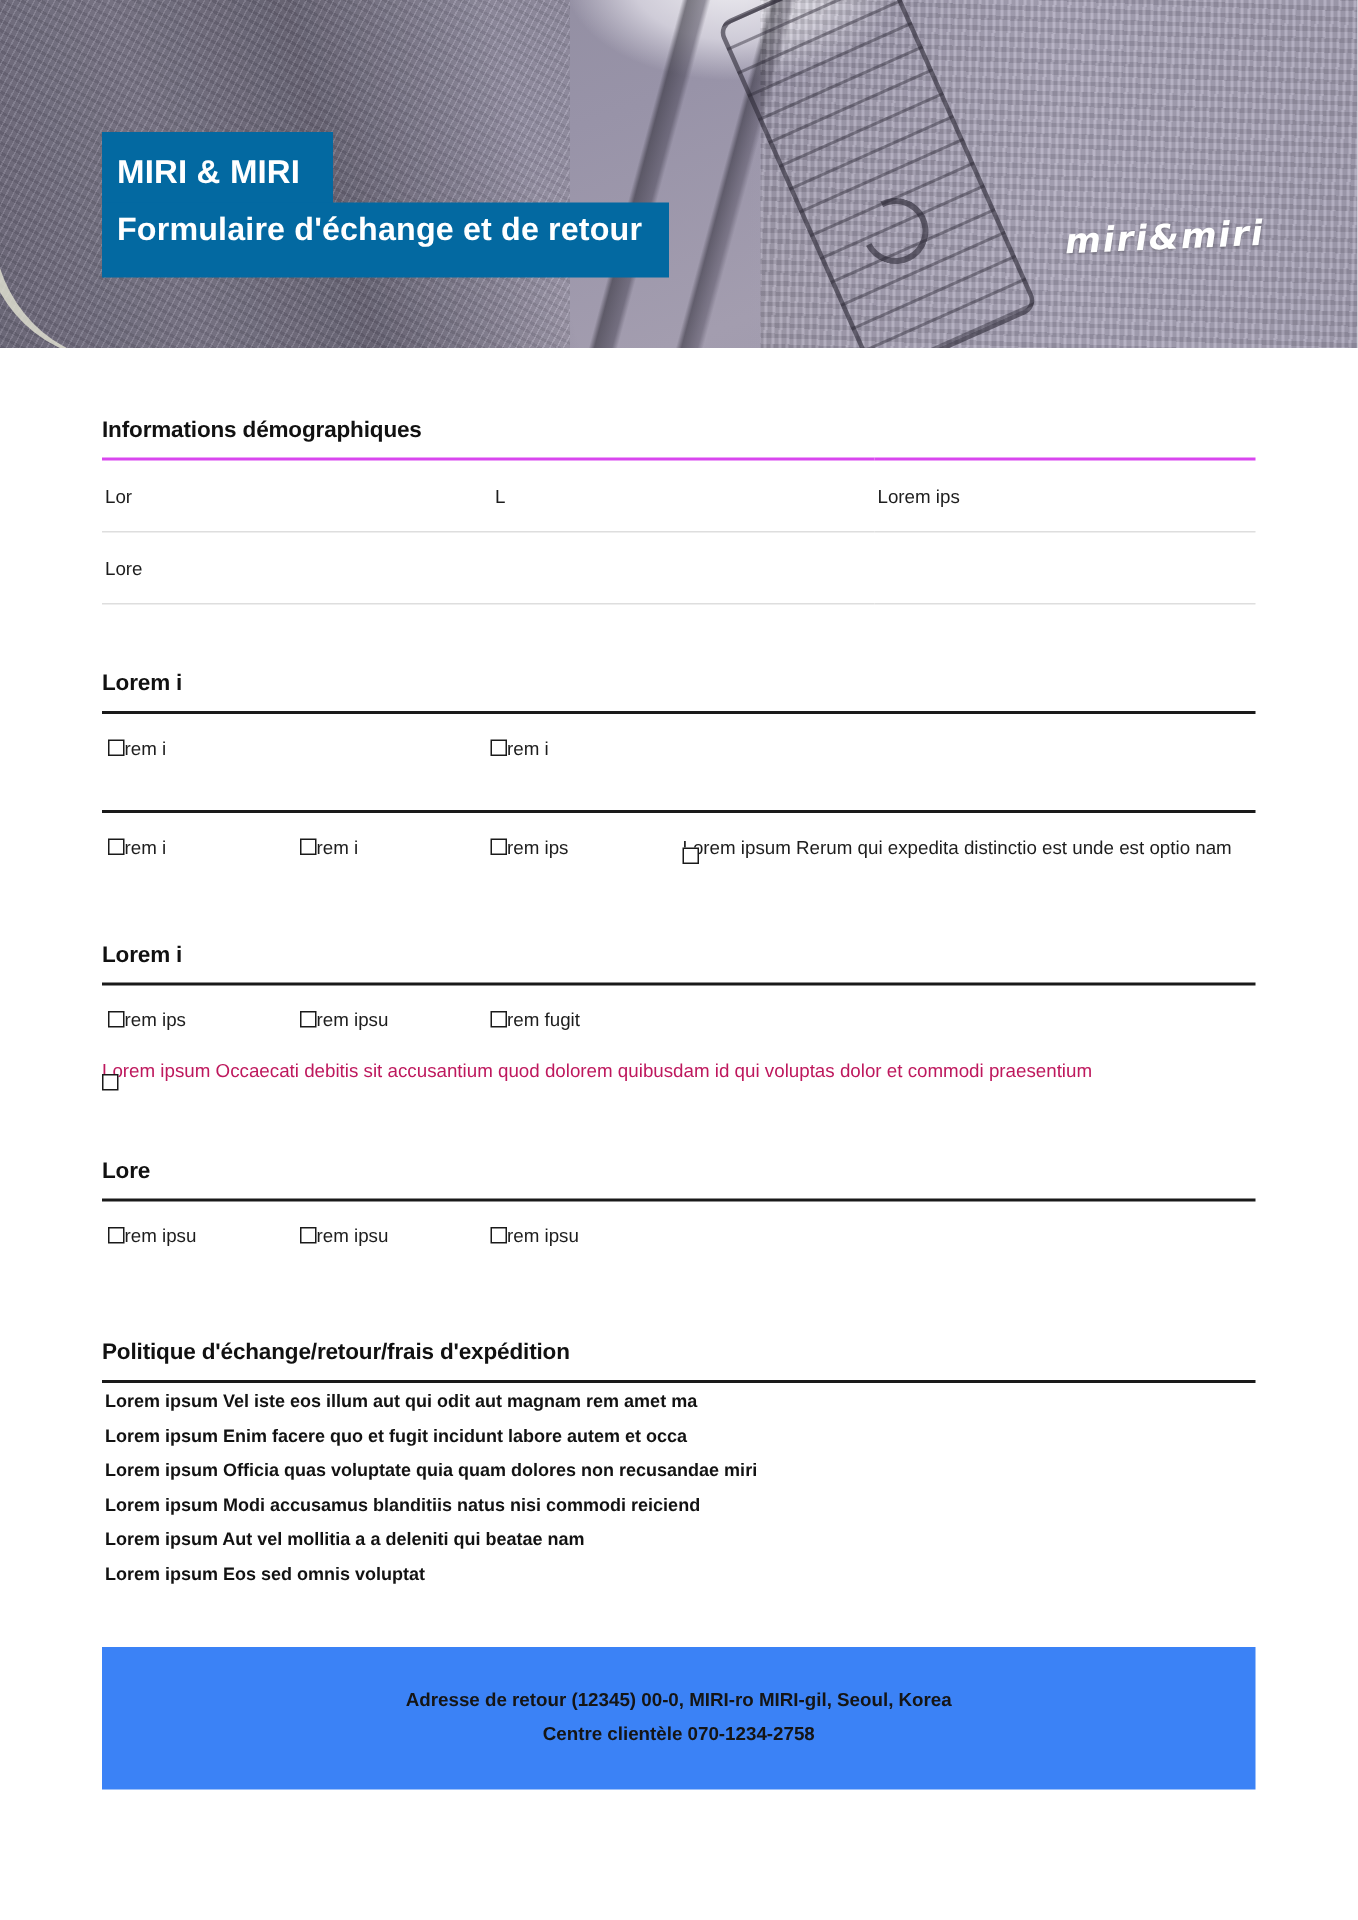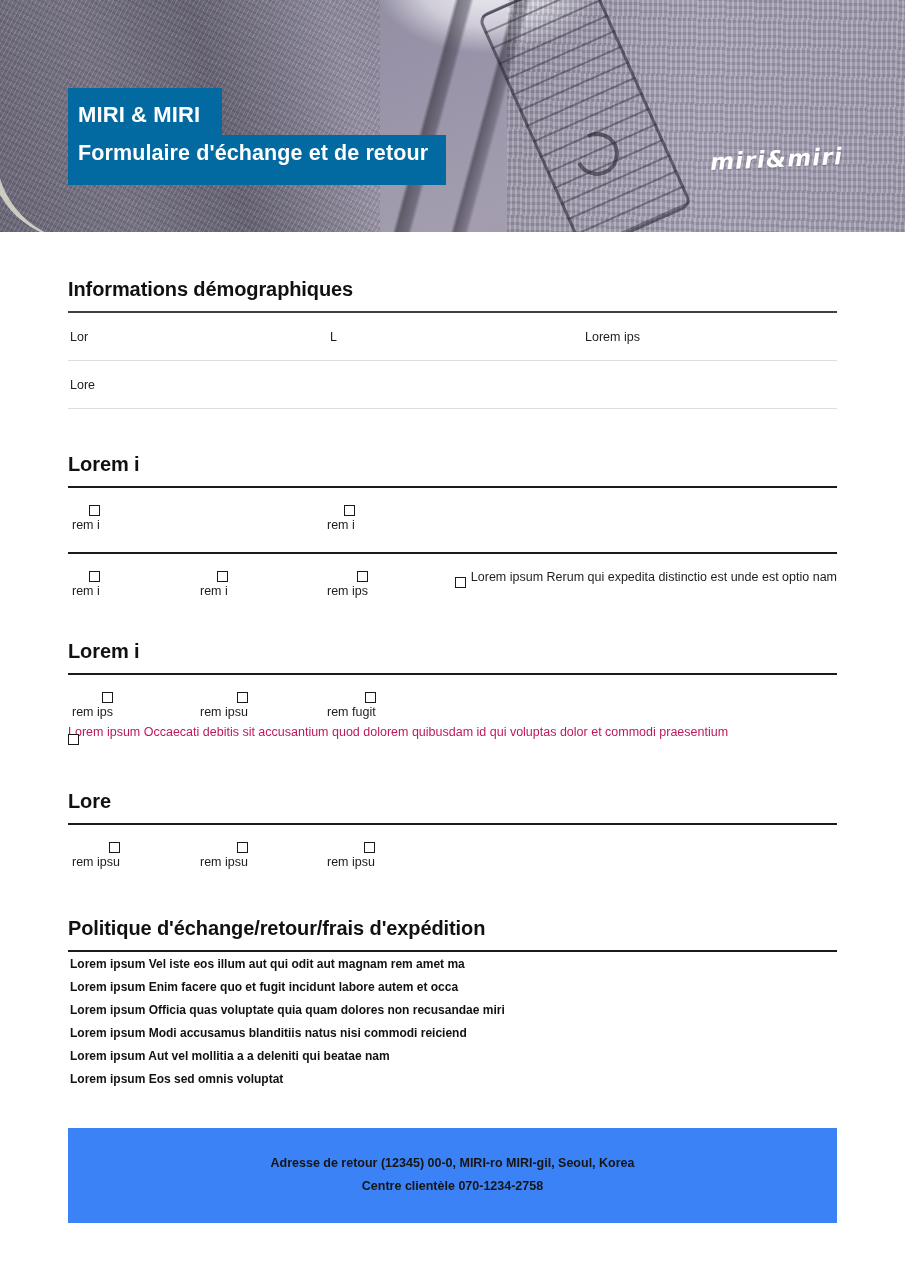--- a/index.html
+++ b/index.html
@@ -122,38 +122,38 @@
     transform: rotate(-2.5deg);
     text-shadow: 0 1px 2px rgba(0,0,0,.25);
   }
 
   
   .sheet {
     padding: 0 68px;
   }
 
   .section-title {
-    font-size: 20px;
+    font-size: 15px;
     font-weight: bold;
     color: #111111;
     letter-spacing: -.1px;
     margin-top: 40px;
   }
   .rule-strong {
     border-top: 2px solid #1a1a1a;
     margin-top: 10px;
   }
 
   
   .demo-wrap { margin-top: 46px; }
   .demo-table {
     width: 100%;
     border-collapse: collapse;
     margin-top: 10px;
-    border-top: 2px solid #404040;
+    border-top: 2px solid #d946ef;
   }
   .demo-table td {
     font-size: 12.5px;
     color: #1d1d1d;
     padding: 17px 0 16px 2px;
     border-bottom: 1px solid #dedede;
     vertical-align: middle;
   }
   .col-a { width: 260px; }
   .col-b { width: 255px; }
@@ -164,26 +164,25 @@
   .cb-section.first { margin-top: 44px; }
   .cb-row {
     position: relative;
     padding: 14px 0 10px 0;
     min-height: 34px;
   }
   .cb-item {
     position: absolute;
     top: 14px;
     display: flex;
-    align-items: flex-end;
+    align-items: flex-start;
     font-size: 12.5px;
     color: #1d1d1d;
     line-height: 1.5;
     white-space: nowrap;
-    flex-direction: column;
   }
   .cb-item.wide { white-space: normal; }
   .cb-box {
     flex: 0 0 auto;
     width: 11px; height: 11px;
     border: 1px solid #1a1a1a;
     background: #ffffff;
     margin-top: 3px;
   }
   .cb-label { margin-left: 0; }

